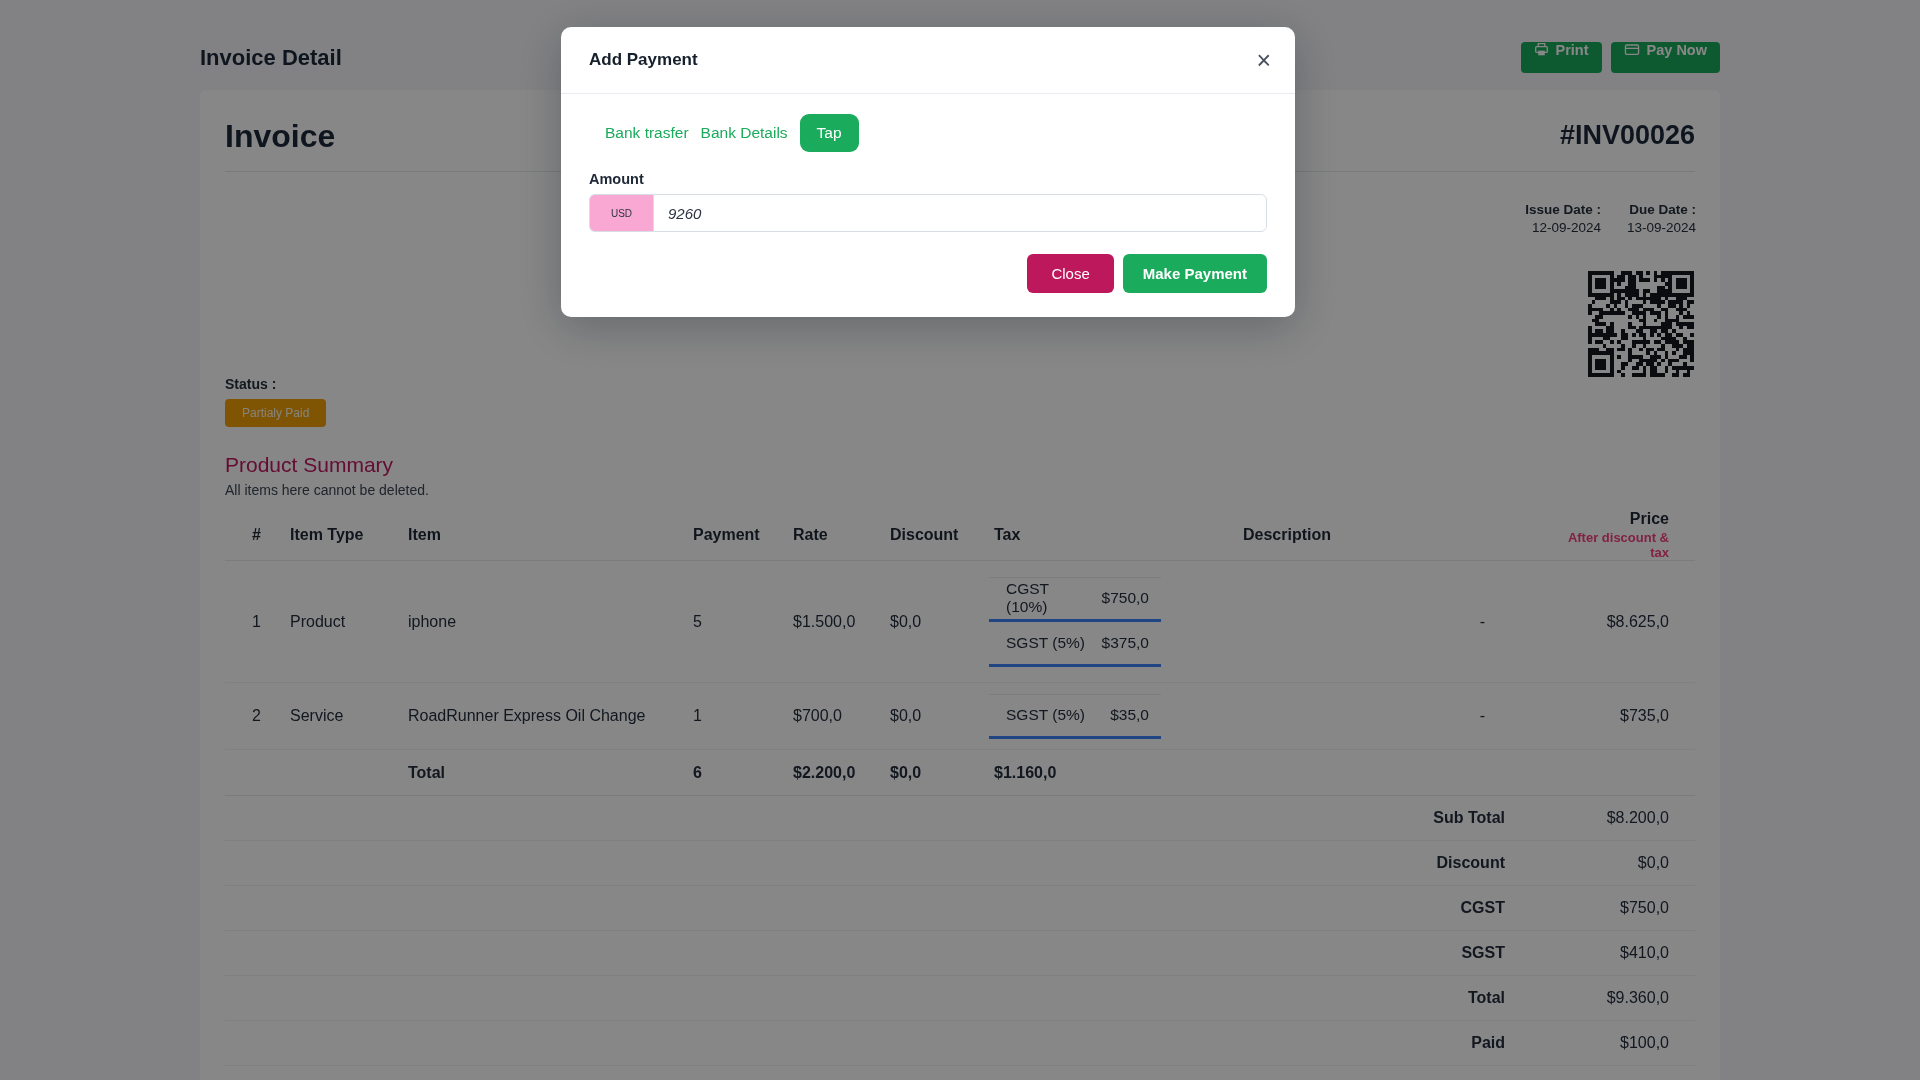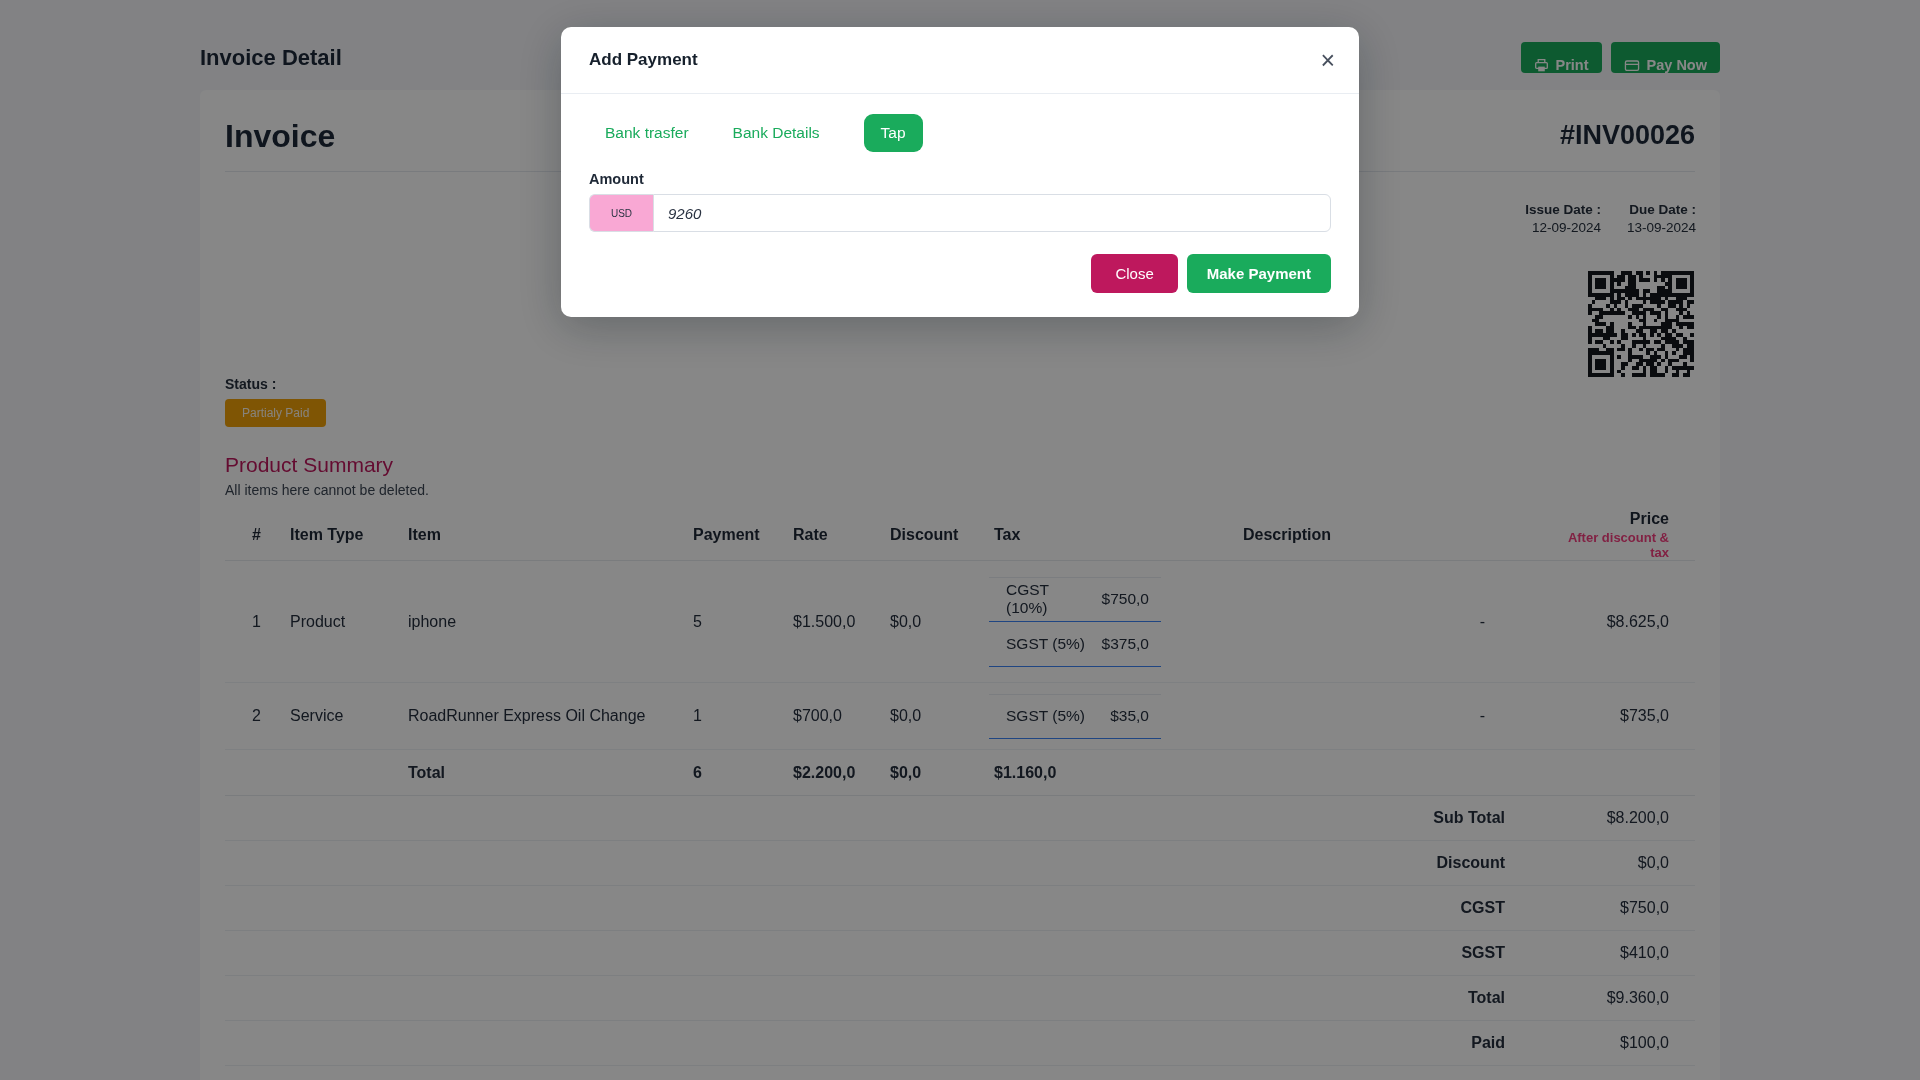--- a/index.html
+++ b/index.html
@@ -3,21 +3,21 @@
 <meta charset="utf-8">
 <style>
   * { margin:0; padding:0; box-sizing:border-box; }
   html,body { width:1920px; height:1080px; overflow:hidden; }
   body { background:#f5f6fa; font-family:"Liberation Sans","DejaVu Sans",sans-serif; color:#252f3e; position:relative; }
 
   .wrap { width:1520px; margin:0 auto; }
   .topbar { display:flex; justify-content:space-between; align-items:center; padding-top:42px; }
   .page-title { font-size:22px; font-weight:700; color:#1d2939; }
   .topbar-actions { display:flex; gap:9px; }
-  .btn-green { display:inline-flex; align-items:flex-end; gap:7px; background:#1aab5c; color:#fff;
+  .btn-green { display:inline-flex; align-items:flex-start; gap:7px; background:#1aab5c; color:#fff;
                border:none; border-radius:4px; padding:0 13px; height:31px; font-size:14.5px;
                font-weight:600; cursor:pointer; font-family:inherit; }
 
   .card { background:#fff; border-radius:6px; margin-top:17px; padding:22px 25px 0; position:relative; height:1010px; }
 
   .inv-head { display:flex; justify-content:space-between; align-items:flex-start;text-align:center; }
   .inv-title { font-size:32px; font-weight:700; color:#1d2939; margin-top:6px; }
   .inv-number { font-size:27px; font-weight:700; color:#1d2939; margin-top:8px; }
   .divider { border-bottom:1px solid #e4e8ee; margin-top:16px; }
 
@@ -44,39 +44,39 @@
   th.c-desc { padding-left:74px; }
   th.c-price { text-align:right; padding-right:26px; }
   .price-sub { color:#f43f7f; font-size:13px; font-weight:700; margin-top:2px; }
   td { font-size:16px; color:#252f3e; vertical-align:middle; padding:0; }
   tr.row1 td { height:122px; border-bottom:1px solid #eef1f5; }
   tr.row2 td { height:67px;  border-bottom:1px solid #eef1f5; }
   td.c-desc { text-align:right; padding-right:75px; }
   td.c-price { text-align:right; padding-right:26px; }
   .tax-box { width:172px; }
   .tax-row { display:flex; align-items:center; height:45px; padding:0 12px 0 17px;
-             border-bottom:1px solid #3b82f6; font-size:15.5px;gap:8px; }
+             border-bottom:3px solid #3b82f6; font-size:15.5px;gap:8px; }
   .tax-row:first-child { border-top:1px solid #e9edf2; }
   .tax-row .tval { margin-left:auto; }
   tr.total-row td { height:46px; font-weight:700; border-bottom:1px solid #e6eaef; }
   tr.total-row td.c-tax2 { padding-left:5px; }
   tr.sum td { height:45px; border-bottom:1px solid #edf0f4; }
   td.sum-label { text-align:right; padding-right:55px; font-weight:700; }
   td.sum-val   { text-align:right; padding-right:26px; }
 
   .overlay { position:fixed; inset:0; background:rgba(0,0,0,0.47); z-index:5; }
 
-  .modal { position:fixed; left:561px; top:27px; width:798px; background:#fff; border-radius:10px;
+  .modal { position:fixed; left:561px; top:27px; width:734px; background:#fff; border-radius:10px;
            z-index:10; box-shadow:0 10px 45px rgba(10,20,30,0.28); }
   .modal-header { display:flex; justify-content:space-between; align-items:center;
                   height:67px; padding:0 24px 0 28px; border-bottom:1px solid #e9edf2; }
   .modal-title { font-size:17px; font-weight:700; color:#16202c; }
   .modal-close { font-size:25px; line-height:1; color:#48505e; background:none; border:none; cursor:pointer; font-family:inherit; }
   .modal-body { padding:20px 28px 0; }
-  .tabs { display:flex; gap:44px; padding-left:16px; }
+  .tabs { display:flex; gap:12px; padding-left:16px; }
   .tab-link { color:#1aab5c; font-size:15.5px; background:none; border:none; cursor:pointer; font-family:inherit; }
   .tab-active { background:#1aab5c; color:#fff; border:none; border-radius:9px; padding:10px 17px;
                 font-size:15.5px; cursor:pointer; font-family:inherit; }
   .amount-label { margin-top:19px; font-size:14.5px; font-weight:600; color:#1f2937; }
   .input-group { display:flex; margin-top:7px; height:38px; }
   .ig-prefix { width:64px; background:#f9a8d4; border:1px solid #d9dee5; border-right:0;
                border-radius:6px 0 0 6px; display:flex; align-items:center; justify-content:center;
                font-size:10px; color:#2a3342; }
   .ig-input { flex:1; border:1px solid #d9dee5; border-radius:0 6px 6px 0; padding:0 14px;
               font-size:15px; color:#2a3342; outline:none; font-family:inherit;font-style:italic; }

